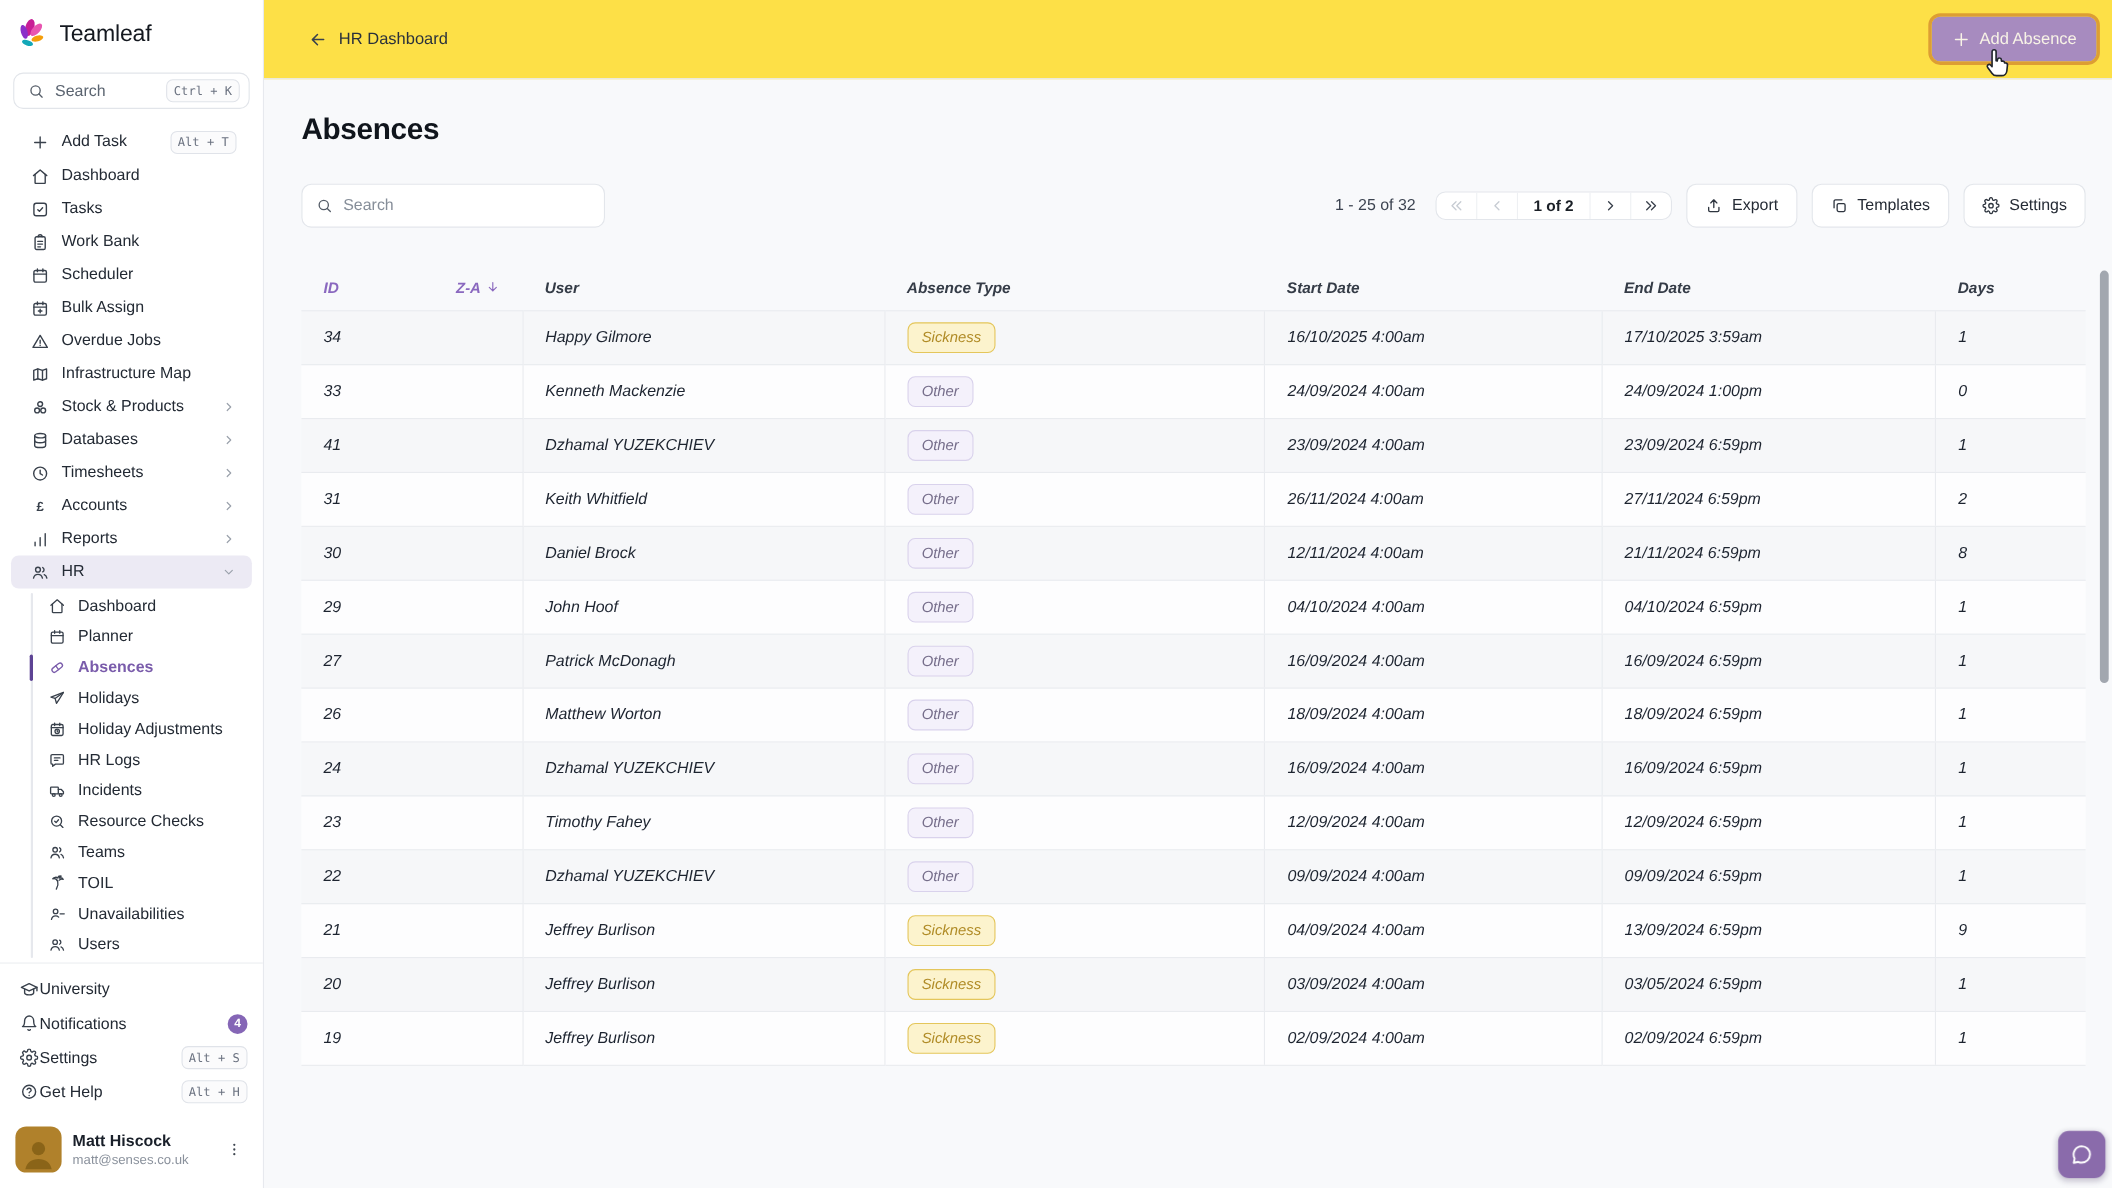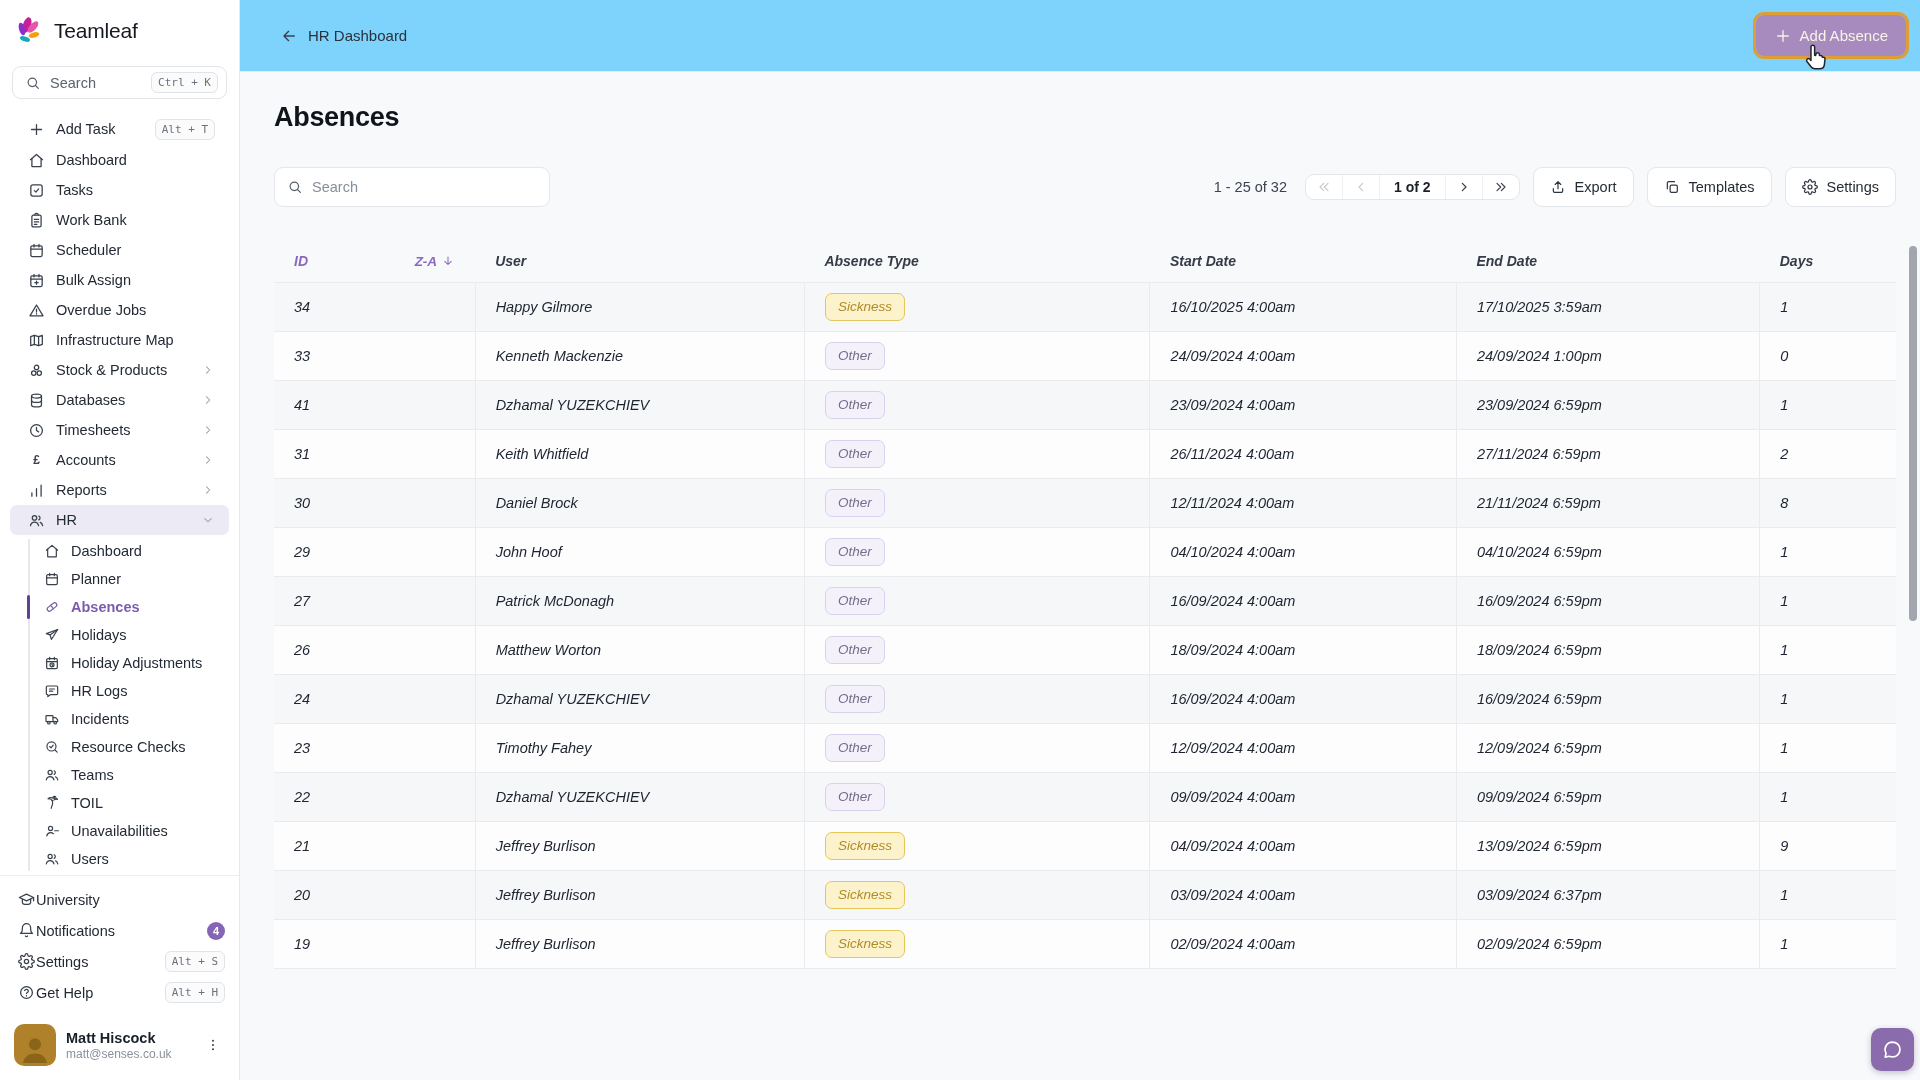--- a/index.html
+++ b/index.html
@@ -40,21 +40,21 @@
   .badge-count { background:#8566b6; color:#fff; font-size:11px; font-weight:700; min-width:18px; height:18px; border-radius:50%; display:flex; align-items:center; justify-content:center; }
 
   .user-row { display:flex; align-items:center; gap:10px; padding:12px 14px 14px 14px; }
   .avatar { width:42px; height:42px; border-radius:10px; background:#b0812b; color:#8a6418; display:flex; align-items:flex-end; justify-content:center; overflow:hidden; }
   .user-meta { flex:1; min-width:0; }
   .user-name { font-size:14.5px; font-weight:700; color:#1a202a; }
   .user-email { font-size:12px; color:#8a919c; margin-top:1px; }
   .kebab { color:#3f4650; cursor:pointer; padding:4px; }
 
   
-  .topbar { position:fixed; left:240px; top:0; right:0; height:72px; background:#7dd3fc; border-bottom:1px solid #e8eaee; display:flex; align-items:center; padding:0 14px 0 40px; z-index:4; }
+  .topbar { position:fixed; left:240px; top:0; right:0; height:72px; background:#fde047; border-bottom:1px solid #e8eaee; display:flex; align-items:center; padding:0 14px 0 40px; z-index:4; }
   .back-btn { display:flex; align-items:center; gap:10px; cursor:pointer; color:#39414c; }
   .back-btn .lbl { font-size:15px; font-weight:500; color:#2a313c; }
   .add-absence { margin-left:auto; display:flex; align-items:center; gap:8px; height:41px; padding:0 18px; background:#a78bbf; color:#f8f3e6; border:none; border-radius:8px; font-size:15px; font-weight:500; font-family:inherit; cursor:pointer; outline:3px solid #dd9e33; }
 
   
   .main { position:fixed; left:240px; top:72px; right:0; bottom:0; background:#f8f9fb; padding:30px 24px 0 34px; overflow:hidden; }
   .page-title { font-size:27px; font-weight:700; color:#10151c; letter-spacing:-0.3px; }
   .controls { display:flex; align-items:center; margin-top:34px; }
   .tbl-search { width:276px; height:40px; background:#fff; border:1px solid #e3e6eb; border-radius:9px; display:flex; align-items:center; gap:9px; padding:0 12px; }
   .tbl-search .icn { color:#555d68; }
@@ -680,21 +680,21 @@
             <td><span class="badge sickness">Sickness</span></td>
             <td>04/09/2024 4:00am</td>
             <td>13/09/2024 6:59pm</td>
             <td>9</td>
           </tr>
           <tr>
             <td>20</td>
             <td>Jeffrey Burlison</td>
             <td><span class="badge sickness">Sickness</span></td>
             <td>03/09/2024 4:00am</td>
-            <td>03/09/2024 6:37pm</td>
+            <td>03/05/2024 6:59pm</td>
             <td>1</td>
           </tr>
           <tr>
             <td>19</td>
             <td>Jeffrey Burlison</td>
             <td><span class="badge sickness">Sickness</span></td>
             <td>02/09/2024 4:00am</td>
             <td>02/09/2024 6:59pm</td>
             <td>1</td>
           </tr>

